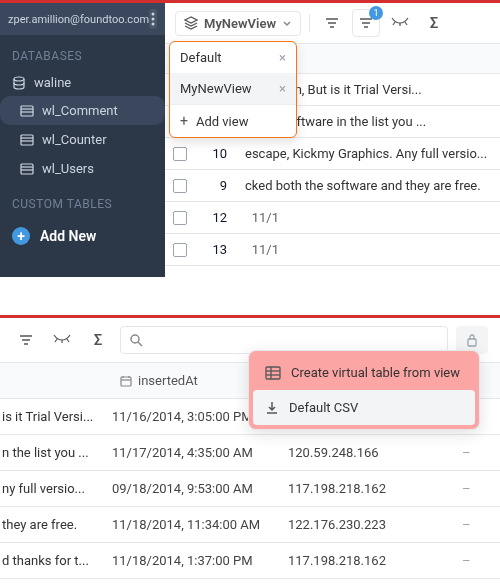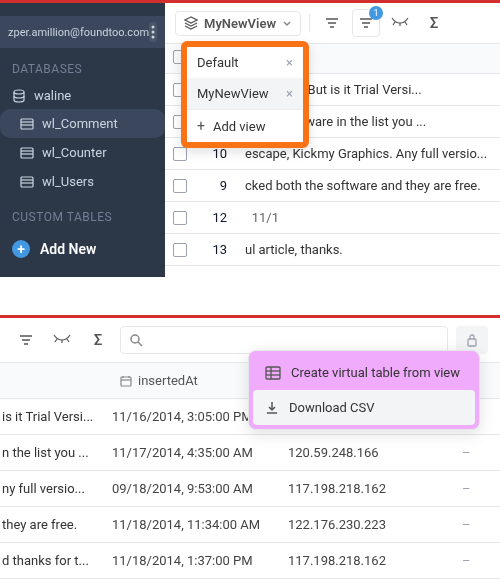--- a/index.html
+++ b/index.html
@@ -2,39 +2,39 @@
 <html><head>
 <meta charset="utf-8">
 <style>
 * { box-sizing: border-box; margin: 0; padding: 0; font-family: -apple-system, BlinkMacSystemFont, "Segoe UI", Roboto, sans-serif; }
 body { width: 500px; height: 585px; overflow: hidden; background: #fff; font-size: 13px; color: #333; }
 
 .red-stripe { height: 3px; background: #d32f2f; }
 
 .upper { display: flex; height: 274px; }
 .sidebar { width: 165px; background: #2c3748; color: #cbd5e0; display: flex; flex-direction: column; }
-.sidebar-top { display: flex; align-items: center; justify-content: flex-end; padding: 6px 8px; background: #3a475c; margin-top: 13px; }
+.sidebar-top { display: flex; align-items: center; justify-content: flex-end; padding: 6px 8px; background: #3a475c; }
 .email { font-size: 11px; color: #cbd5e0; }
 .more-btn { width: 20px; height: 20px; border-radius: 3px; background: #4a5568; display: flex; align-items: center; justify-content: center; cursor: pointer; }
 .section-label { font-size: 12px; letter-spacing: 0.5px; color: #718096; padding: 14px 12px 6px; }
 .db-item { display: flex; align-items: center; gap: 8px; padding: 6px 12px; font-size: 13px; cursor: pointer; }
 .table-item { display: flex; align-items: center; gap: 8px; padding: 7px 12px 7px 20px; font-size: 13px; cursor: pointer; }
 .table-item.active { background: #3a475c; border-radius: 10px; }
 .add-new { display: flex; align-items: center; gap: 10px; padding: 10px 12px; font-size: 14px; font-weight: 600; color: #fff; cursor: pointer; }
 .plus-circle { width: 18px; height: 18px; border-radius: 50%; background: #4299e1; display: flex; align-items: center; justify-content: center; color: #fff; font-size: 14px; line-height: 1; }
 
 .main { flex: 1; position: relative; background: #fff; }
 .toolbar { display: flex; align-items: center; gap: 6px; padding: 6px 10px; border-bottom: 1px solid #e5e7eb; }
 .view-pill { display: flex; align-items: center; gap: 6px; padding: 4px 8px; border: 1px solid #e5e7eb; border-radius: 4px; font-weight: 600; color: #555; cursor: pointer; font-size: 13px; }
 .btn-icon { width: 28px; height: 28px; display: flex; align-items: center; justify-content: center; border-radius: 4px; cursor: pointer; color: #555; position: relative; }
 .btn-icon.boxed { border: 1px solid #e5e7eb; }
 .vbar { width: 1px; height: 18px; background: #e5e7eb; margin: 0 2px; }
 .badge { position: absolute; top: -4px; right: -4px; width: 14px; height: 14px; border-radius: 50%; background: #4299e1; color: #fff; font-size: 9px; display: flex; align-items: center; justify-content: center; }
 
-.views-dropdown { position: absolute; top: 38px; left: 16px; width: 128px; background: #fff; border: 6px solid #f97316; border-radius: 6px; box-shadow: 0 4px 12px rgba(0,0,0,0.12); z-index: 10; }
+.views-dropdown { position: absolute; top: 38px; left: 4px; width: 128px; background: #fff; border: 1px solid #f97316; border-radius: 6px; box-shadow: 0 4px 12px rgba(0,0,0,0.12); z-index: 10; }
 .vd-item { display: flex; align-items: center; justify-content: space-between; padding: 8px 10px; font-size: 13px; cursor: pointer; }
 .vd-item.sel { background: #f3f4f6; }
 .vd-add { display: flex; align-items: center; gap: 8px; padding: 8px 10px; font-size: 13px; cursor: pointer; border-top: 1px solid #eee; }
 
 .theader { display: flex; align-items: center; padding: 6px 8px; border-bottom: 1px solid #e5e7eb; background: #f9fafb; }
 .theader .cb { width: 28px; }
 .th-cell { flex: 1; padding: 4px 6px; color: #555; display: flex; align-items: center; gap: 4px; }
 .th-date { width: 40px; display: flex; align-items: center; justify-content: center; }
 
 .trow { display: flex; align-items: center; padding: 8px 8px; border-bottom: 1px solid #e5e7eb; }
@@ -53,21 +53,21 @@
 .search-box input { border: none; outline: none; flex: 1; font-size: 13px; }
 .lock-pill { width: 32px; height: 28px; background: #f3f4f6; border-radius: 4px; display: flex; align-items: center; justify-content: center; color: #9ca3af; }
 
 .lheader { display: flex; align-items: center; border-bottom: 1px solid #e5e7eb; background: #f9fafb; }
 .lh-cell { padding: 10px 10px; color: #555; display: flex; align-items: center; gap: 6px; }
 .lh-c1 { width: 110px; }
 .lh-c2 { width: 176px; }
 .lh-c3 { flex: 1; }
 .lh-c4 { width: 40px; }
 
-.ctx-menu { position: absolute; right: 20px; top: 350px; background: #f0abfc; border: 1px solid #e5e7eb; border-radius: 8px; box-shadow: 0 4px 16px rgba(0,0,0,0.12); z-index: 20; width: 232px; padding: 4px; }
+.ctx-menu { position: absolute; right: 20px; top: 350px; background: #fca5a5; border: 1px solid #e5e7eb; border-radius: 8px; box-shadow: 0 4px 16px rgba(0,0,0,0.12); z-index: 20; width: 232px; padding: 4px; }
 .ctx-item { display: flex; align-items: center; gap: 10px; padding: 10px 12px; font-size: 13px; cursor: pointer; border-radius: 4px; }
 .ctx-item.sel { background: #f3f4f6; }
 
 .lrow { display: flex; align-items: center; border-bottom: 1px solid #e5e7eb; }
 .lr-cell { padding: 10px 2px; }
 .lr-c1 { width: 110px; white-space: nowrap; overflow: hidden; text-overflow: ellipsis; }
 .lr-c2 { width: 176px; color: #444; }
 .lr-c3 { flex: 1; color: #444; }
 .lr-c4 { width: 40px; color: #9ca3af; }
 
@@ -233,21 +233,20 @@
           <span class="checkbox"></span>
         </div>
       <div class="rid">12</div>
       <div class="rdate">11/1</div>
     </div>
     <div class="trow">
       <div class="cb">
           <span class="checkbox"></span>
         </div>
       <div class="rid">13</div>
-      <div class="content">ul article, thanks.</div>
       <div class="rdate">11/1</div>
     </div>
   </div>
 </div>
 
 <div class="gap"></div>
 
 <div class="lower">
   <div class="ltoolbar">
     <div class="btn-icon">
@@ -343,15 +342,15 @@
         <line x1="1" y1="5" x2="15" y2="5"></line>
         <line x1="1" y1="9" x2="15" y2="9"></line>
         <line x1="6" y1="1" x2="6" y2="13"></line>
       </svg>
     <span>Create virtual table from view</span>
   </div>
   <div class="ctx-item sel">
     <svg width="14" height="14" viewBox="0 0 14 14" fill="none" stroke="#555" stroke-width="1.5">
         <path d="M7 1v8M4 6l3 3 3-3M2 12h10"></path>
       </svg>
-    <span>Download CSV</span>
+    <span>Default CSV</span>
   </div>
 </div>
 
 </body></html>

